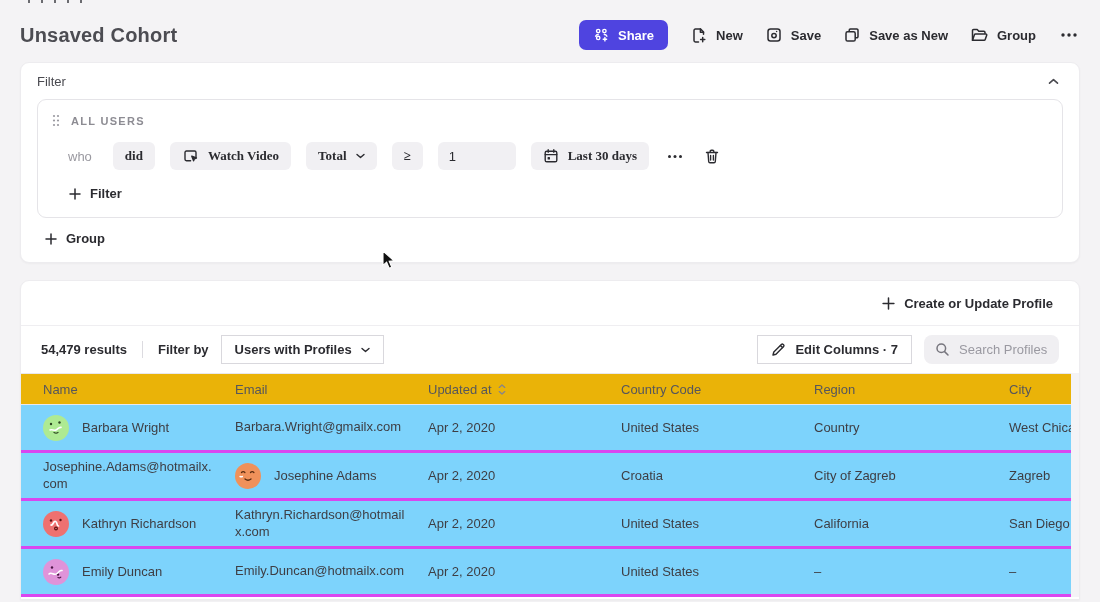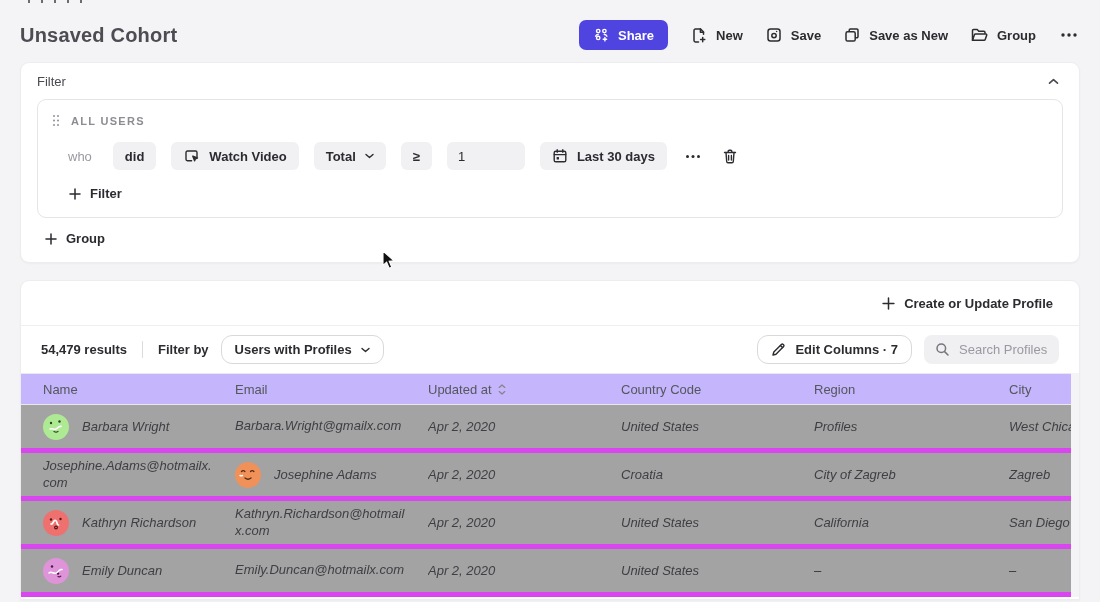--- a/index.html
+++ b/index.html
@@ -51,21 +51,21 @@
   .collapse-btn { background:none; border:none; cursor:pointer; padding:2px; }
   .group-box { border:1px solid #e5e4e8; border-radius:9px; padding:13px 14px 16px 14px; }
   .group-head { display:flex; align-items:center; gap:11px; padding:1px 0 15px 0; }
   .group-label { font-size:11px; font-weight:700; letter-spacing:1.3px; color:#8d8c93; }
   .filter-row { display:flex; align-items:center; gap:15px; padding-left:16px; }
   .who-label { font-size:13px; color:#9a99a0; margin-right:6px; }
   .chip {
     display:inline-flex; align-items:center; gap:9px;
     background:#f1f0f3; border:none; border-radius:6px;
     height:28px; padding:0 12px; font-size:13px; font-weight:600; color:#2b2b30;
-    cursor:pointer; font-family:Liberation Sans, sans-serif; white-space:nowrap;
+    cursor:pointer; font-family:Liberation Serif, serif; white-space:nowrap;
   }
   .value-input {
     width:78px; height:28px; background:#f1f0f3; border:none; border-radius:6px;
     padding:0 11px; font-size:13px; color:#2b2b30; font-family:"Liberation Sans", sans-serif;
   }
   .icon-btn { background:none; border:none; cursor:pointer; padding:3px; display:flex; align-items:center; }
   .add-link {
     display:flex; align-items:center; gap:9px; background:none; border:none; cursor:pointer;
     font-size:13px; font-weight:600; color:#2b2b30; font-family:"Liberation Sans", sans-serif;
   }
@@ -74,21 +74,21 @@
 
   
   .results-card { margin-top:17px; border-radius:9px 9px 0 0; height:320px; overflow:hidden; position:relative; }
   .create-row { display:flex; justify-content:flex-end; padding:15px 26px 14px 26px; border-bottom:1px solid #efeef1; }
   .toolbar { display:flex; align-items:center; padding:9px 20px; }
   .results-count { font-size:13px; font-weight:700; color:#2b2b30; }
   .vdivider { width:1px; height:17px; background:#dcdbe0; margin:0 15px; }
   .filter-by { font-size:13px; font-weight:600; color:#2b2b30; margin-right:12px; }
   .outline-btn {
     display:flex; align-items:center; gap:9px;
-    background:#fff; border:1px solid #d9d8dd; border-radius:11px;
+    background:#fff; border:1px solid #d9d8dd; border-radius:0;
     height:29px; padding:0 13px; font-size:13px; font-weight:600; color:#2b2b30;
     cursor:pointer; font-family:"Liberation Sans", sans-serif; white-space:nowrap;
   }
   .toolbar-spacer { flex:1; }
   .search-box {
     display:flex; align-items:center; gap:9px;
     background:#f0eff2; border-radius:8px; height:29px; width:135px; padding:0 11px;
     margin-left:12px;
   }
   .search-box input {
@@ -99,25 +99,25 @@
 
   
   .table-wrap { position:relative; }
   .gutter { position:absolute; top:0; right:0; bottom:0; width:8px; background:#f4f3f6; }
   .trow {
     display:grid;
     grid-template-columns:192px 193px 193px 193px 195px 1fr;
     align-items:center; padding-left:22px; padding-right:8px;
   }
   .thead {
-    background:#c4b5fd; height:32px;
+    background:#eab308; height:32px;
     border-top:1px solid #e9e8ec; border-bottom:1px solid #e9e8ec;
   }
   .th { font-size:13px; color:#56565c; display:flex; align-items:center; gap:6px; overflow:hidden; white-space:nowrap; }
-  .tr { min-height:48px; border-bottom:5px solid #d946ef; background:#a3a3a3;font-style:italic; }
+  .tr { min-height:48px; border-bottom:3px solid #d946ef; background:#7dd3fc; }
   .td { font-size:13px; color:#3e3e44; overflow:hidden; white-space:nowrap; padding-right:20px; }
   .td.email { white-space:normal; word-break:break-all; line-height:1.25; }
   .name-cell { display:flex; align-items:center; gap:13px; font-weight:400; }
   .avatar { width:26px; height:26px; border-radius:50%; flex:none; }
 
   
   .cursor { position:absolute; left:382px; top:250px; pointer-events:none; }
 </style>
 </head>
 <body>
@@ -397,21 +397,21 @@
               <circle cx="16.5" cy="7.5" r="1.2" fill="#2c4420"></circle>
               <path d="M7 15c2-1 4 .8 6 0s2.5-3 5-2.6" stroke="#ffffff" stroke-width="1.6" stroke-linecap="round"></path>
               <path d="M11 17.5c1.3.8 2.8.8 4 0" stroke="#2c4420" stroke-width="1.2" stroke-linecap="round"></path>
             </svg>
         </span>
         <span>Barbara Wright</span>
       </span>
       <span class="td email">Barbara.Wright@gmailx.com</span>
       <span class="td">Apr 2, 2020</span>
       <span class="td">United States</span>
-      <span class="td">Profiles</span>
+      <span class="td">Country</span>
       <span class="td">West Chicago</span>
     </div>
 
     <div class="trow tr">
       <span class="td email">Josephine.Adams@hotmailx.com</span>
       <span class="td name-cell">
         <span class="avatar" style="background: rgb(240, 145, 90);">
           <svg width="26" height="26" viewBox="0 0 26 26" fill="none">
               <path d="M6.5 9.5c1-1.2 2.4-1.2 3.4 0M15.5 9.5c1-1.2 2.4-1.2 3.4 0" stroke="#5a2c10" stroke-width="1.3" stroke-linecap="round"></path>
               <path d="M10 16c1.8 1.5 4.2 1.5 6 0" stroke="#5a2c10" stroke-width="1.3" stroke-linecap="round"></path>

